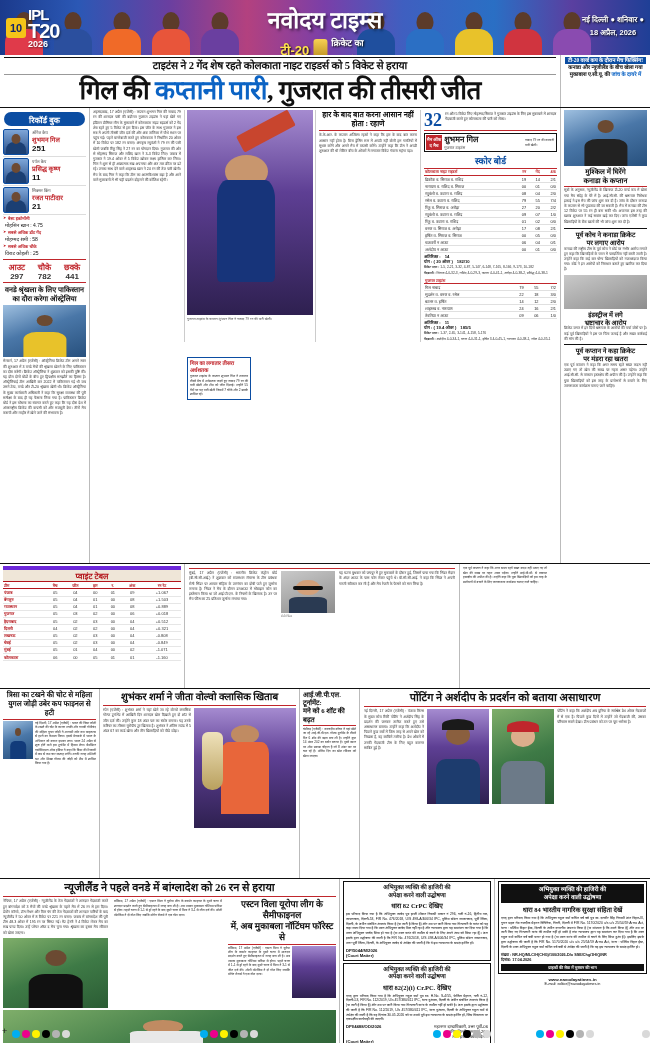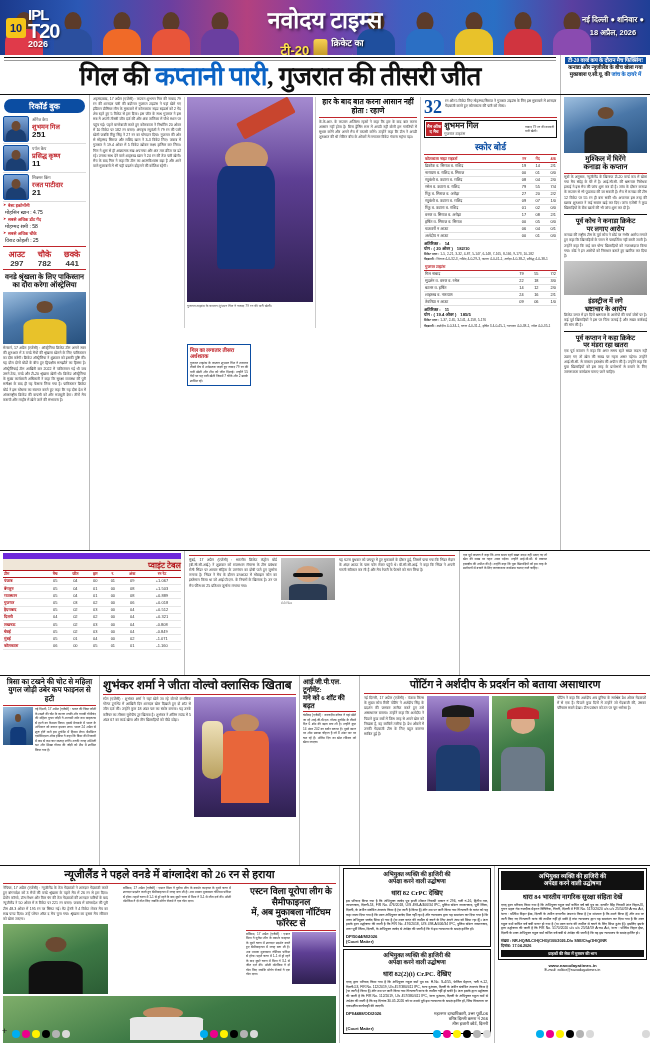--- a/index.html
+++ b/index.html
@@ -125,21 +125,21 @@
   .sb-head { color:#0b4da2; font-weight:bold; font-size:9px; text-align:center;
              font-family:"Liberation Serif",serif; border-bottom:1.2px solid #c0262c; padding-bottom:1px;}
   .sb-tbl { width:100%; border-collapse:collapse; font-size:3.9px; }
   .sb-tbl th { color:#c0262c; font-weight:bold; text-align:left; border-bottom:.6px solid #c0262c; padding:.6px 1px;}
   .sb-tbl td { padding:.5px 1px; border-bottom:.4px solid #e0e0e0; color:#222;}
   .sb-tbl td.n, .sb-tbl th.n { text-align:right; }
   .sb-note { font-size:3.3px; color:#333; line-height:1.4; padding-top:1px;}
 
   
   .pt-head { background:#efe6d8; color:#b3141a; font-weight:bold; font-size:8px;
-             text-align:right; font-family:"Liberation Serif",serif; border-top:6px solid #6d28d9; border-bottom:1px solid #b3141a;}
+             text-align:center; font-family:"Liberation Serif",serif; border-top:4px solid #6d28d9; border-bottom:1px solid #b3141a;}
   .pt-tbl { width:100%; border-collapse:collapse; font-size:4px; }
   .pt-tbl th { color:#b3141a; font-weight:bold; padding:.6px 1px; border-bottom:.6px solid #b3141a;}
   .pt-tbl td { padding:.6px 1px; border-bottom:.4px solid #e6e6e6; color:#333; text-align:center;}
   .pt-tbl td.team { text-align:left; color:#b3141a; font-weight:bold; }
 
   
   .stat-box { display:flex; gap:3px; align-items:flex-start; padding:2px 0; border-bottom:.6px solid #c0262c;}
   .stat-num { font-size:18px; font-weight:bold; color:#0b4da2; font-family:"Liberation Serif",serif; line-height:.9;}
   .stat-txt { font-size:3.6px; line-height:1.45; color:#222; flex:1;}
 
@@ -233,20 +233,21 @@
     <div class="mh-date">
       <div>नई दिल्ली ● शनिवार ●</div>
       <div>18 अप्रैल, 2026</div>
     </div>
   </div>
 
   <div style="display:flex; width:650px; border-bottom:1.5px solid #111;">
 
     <div style="width:560px; padding:2px 4px 0 4px;">
       <div class="rule" style="margin-bottom:2px;"></div>
+      <div class="hl" style="font-size:10.5px; text-align:center; letter-spacing:-.1px;">टाइटंस ने 2 गेंद शेष रहते कोलकाता नाइट राइडर्स को 5 विकेट से हराया</div>
       <div class="rule-thin" style="margin:2px 0;"></div>
       <div class="hl h-mega" style="text-align:center; letter-spacing:-.6px; padding-bottom:2px;"><span>गिल की </span><span class="hi-blue">कप्तानी पारी</span><span>, गुजरात की तीसरी जीत</span></div>
     </div>
 
     <div style="width:90px; border-left:.7px solid #bbb; padding:2px 3px;">
       <div class="hl" style="font-size:5.4px; line-height:1.3; text-align:center;">
         <div class="hi-white-on-dark" style="display:inline-block;">टी-20 वर्ल्ड कप के दौरान मैच फिक्सिंग!</div>
         <div>कनाडा और न्यूजीलैंड के बीच खेला गया</div>
         <div><span>मुकाबला ए.सी.यू. की </span><span class="hi-blue">जांच के दायरे में</span></div>
       </div>
@@ -679,21 +680,21 @@
       <div style="display:flex; gap:2px;">
         <div class="photo" style="width:30px;height:38px;flex:none;">
           <div class="pl-head"></div>
             <div class="pl-body" style="background:#123b7a"></div>
         </div>
         <div class="body-txt sm" style="flex:1;">नई दिल्ली, 17 अप्रैल (एजेंसी) : भारत की त्रिसा जॉली के टखने की चोट के कारण उनकी और गायत्री गोपीचंद की महिला युगल जोड़ी ने आगामी उबेर कप फाइनल्स से हटने का फैसला किया। इससे डेनमार्क में भारत के अभियान को करारा झटका लगा। भारत 24 अप्रैल से शुरू होने वाले इस टूर्नामेंट में हिस्सा लेगा। बैडमिंटन एसोसिएशन ऑफ इंडिया ने कहा कि त्रिसा की रिकवरी में कम से कम चार सप्ताह लगेंगे। उनकी जगह अश्विनी भट और शिखा गौतम की जोड़ी को टीम में शामिल किया गया है।</div>
       </div>
     </div>
 
     <div style="width:200px; padding:2px 3px; border-right:.7px solid #bbb;">
-      <div class="hl" style="font-size:12px; line-height:1.2;">
+      <div class="hl" style="font-size:10px; text-align:center; line-height:1.2;">
         <span>शुभंकर शर्मा ने जीता वोल्वो क्लासिक खिताब</span>
       </div>
       <div class="hr-red" style="margin:2px 0;"></div>
       <div style="display:flex; gap:3px;">
         <div class="body-txt" style="width:88px;">स्पेन (एजेंसी) : शुभंकर शर्मा ने यहां खेले जा रहे वोल्वो क्लासिक गोल्फ टूर्नामेंट में आखिरी दिन शानदार खेल दिखाते हुए दो शॉट से जीत दर्ज की। उन्होंने कुल 18 अंडर पार का स्कोर बनाया। यह उनके करियर का तीसरा यूरोपीय टूर खिताब है। शुभंकर ने अंतिम राउंड में 5 अंडर 67 का कार्ड खेला और तीन खिलाड़ियों को पीछे छोड़ा।</div>
         <div class="photo crowd" style="flex:1;height:120px;position:relative;">
           <div style="position:absolute;left:36%;top:14%;width:28%;height:16%;border-radius:50%;background:#c08b62;"></div>
           <div style="position:absolute;left:26%;top:28%;width:48%;height:60%;border-radius:16% 16% 0 0;background:#e8663a;"></div>
           <div style="position:absolute;left:8%;top:20%;width:20%;height:48%;background:linear-gradient(#efe2bb,#b9a05e);border-radius:6px 6px 10px 10px;"></div>
         </div>
@@ -727,21 +728,21 @@
         <div class="body-txt" style="flex:1;">पोंटिंग ने कहा कि अर्शदीप अब दुनिया के सर्वश्रेष्ठ डेथ ओवर गेंदबाजों में से एक हैं। पिछले कुछ दिनों में उन्होंने जो गेंदबाजी की, उसका परिणाम सबने देखा। टीम प्रबंधन को उन पर पूरा भरोसा है।</div>
       </div>
     </div>
   </div>
 
   <div style="display:flex; width:650px; border-top:1.5px solid #111; height:255px; overflow:hidden;">
 
     <div style="width:340px; padding:2px 3px; border-right:.7px solid #bbb;">
       <div class="hl" style="font-size:11px; text-align:center; line-height:1.2; padding:0 30px;">न्यूजीलैंड ने पहले वनडे में बांग्लादेश को 26 रन से हराया</div>
       <div class="hr-red" style="margin:2px 0;"></div>
-      <div style="display:flex; gap:15px;">
+      <div style="display:flex; gap:6px;">
         <div style="width:105px;">
           <div class="body-txt">नेपियर, 17 अप्रैल (एजेंसी) : न्यूजीलैंड के तेज गेंदबाजों ने शानदार गेंदबाजी करते हुए बांग्लादेश को 3 मैचों की वनडे श्रृंखला के पहले मैच में 26 रन से हरा दिया। डेवोन कॉनवे, टॉम लैथम और विल यंग की तेज गेंदबाजों की शानदार पारियों के बाद न्यूजीलैंड ने 50 ओवर में 8 विकेट पर 221 रन बनाए। जवाब में बांग्लादेश की पूरी टीम 48.3 ओवर में 195 रन पर सिमट गई। मैट हेनरी ने 4 विकेट लेकर मैच का रुख पलट दिया। उन्हें प्लेयर ऑफ द मैच चुना गया। श्रृंखला का दूसरा मैच रविवार को खेला जाएगा।</div>
           <div class="photo green" style="height:70px;margin-top:2px;">
             <div class="pl-head"></div>
               <div class="pl-body" style="background:#111"></div>
           </div>
         </div>
         <div style="width:108px;" class="body-txt sm">बर्मिंघम, 17 अप्रैल (एजेंसी) : एस्टन विला ने यूरोपा लीग के क्वार्टर फाइनल के दूसरे चरण में शानदार प्रदर्शन करते हुए सैमीफाइनल में जगह बना ली है। अब उसका मुकाबला नॉटिंघम फॉरेस्ट से होगा। पहले चरण में 1-1 से ड्रॉ रहने के बाद दूसरे चरण में विला ने 3-1 से जीत दर्ज की। ओली वॉटकिंस ने दो गोल किए जबकि मॉर्गन रोजर्स ने एक गोल दागा।</div>
         <div style="flex:1;">
           <div class="hl" style="font-size:9px; line-height:1.2; text-align:center;">

